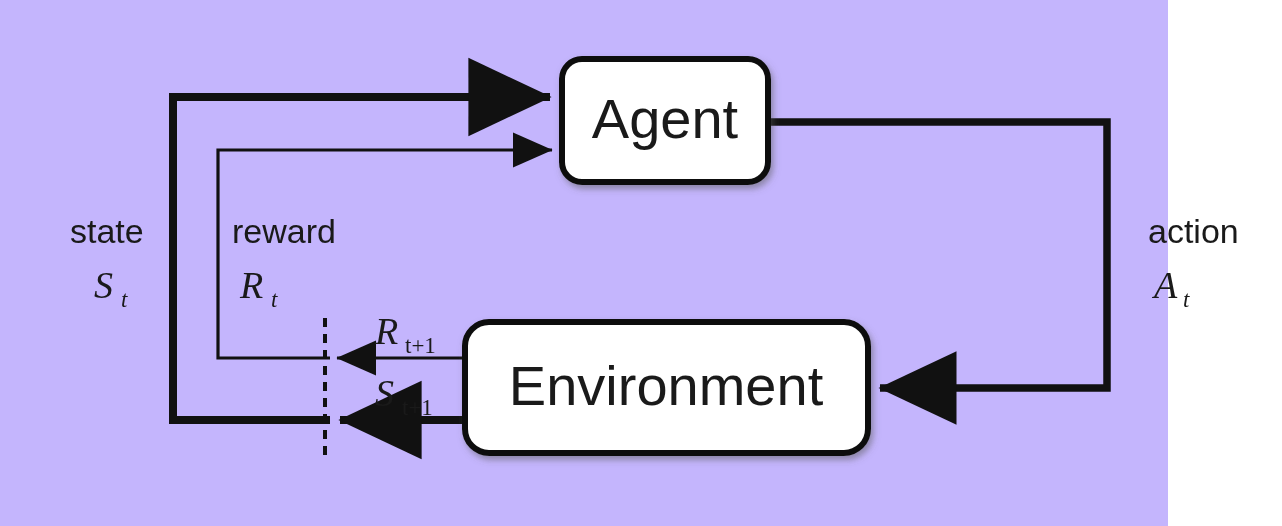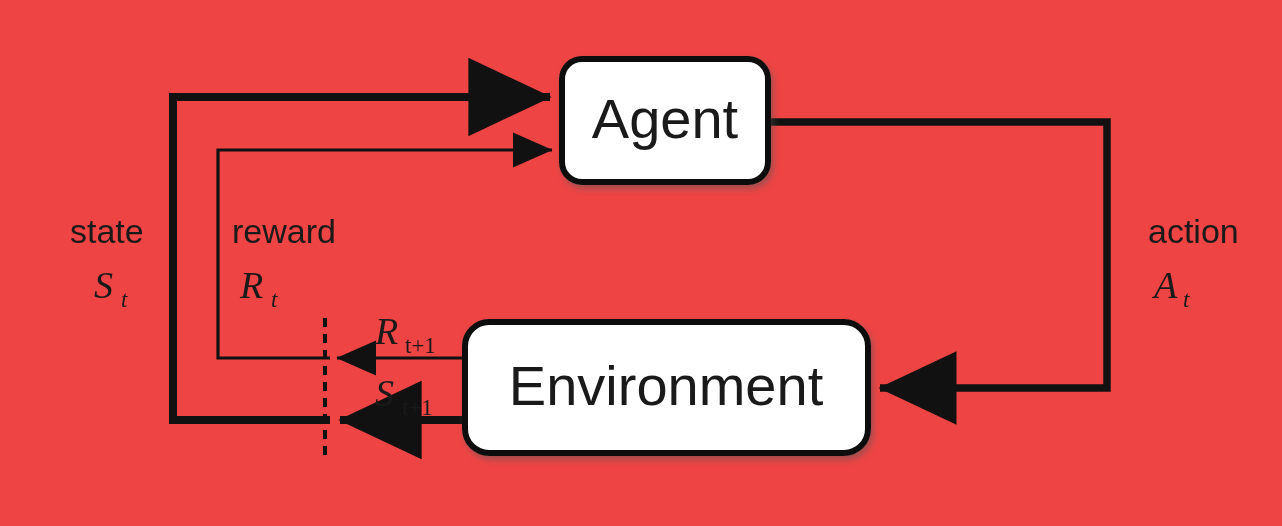--- a/index.html
+++ b/index.html
@@ -8,23 +8,23 @@
     background: #ffffff;
   }
   body {
     width: 1282px;
     height: 526px;
     font-family: "Liberation Sans", sans-serif;
     overflow: hidden;
   }
   #canvas-wrap {
     position: relative;
-    width: 1282px;
+    width: 1168px;
     height: 526px;
-    background: #ef4444;
+    background: #c4b5fd;
   }
   svg.diagram {
     position: absolute;
     left: 0;
     top: 0;
     width: 1282px;
     height: 526px;
     display: block;
   }
   .box-label {

